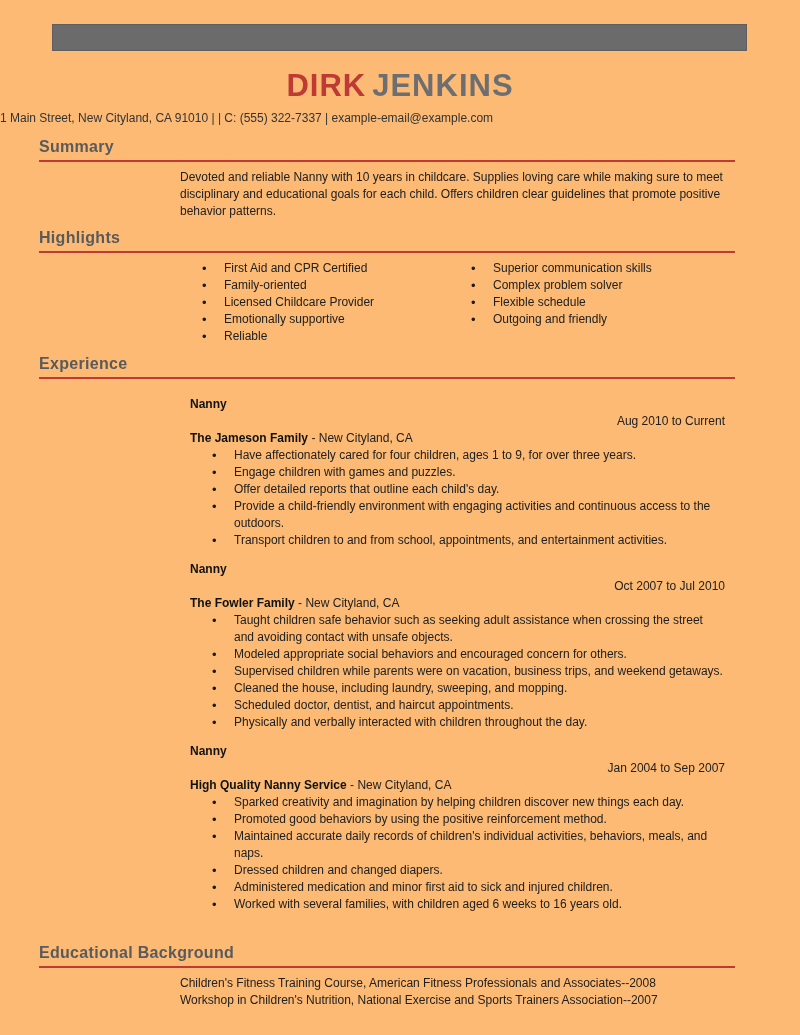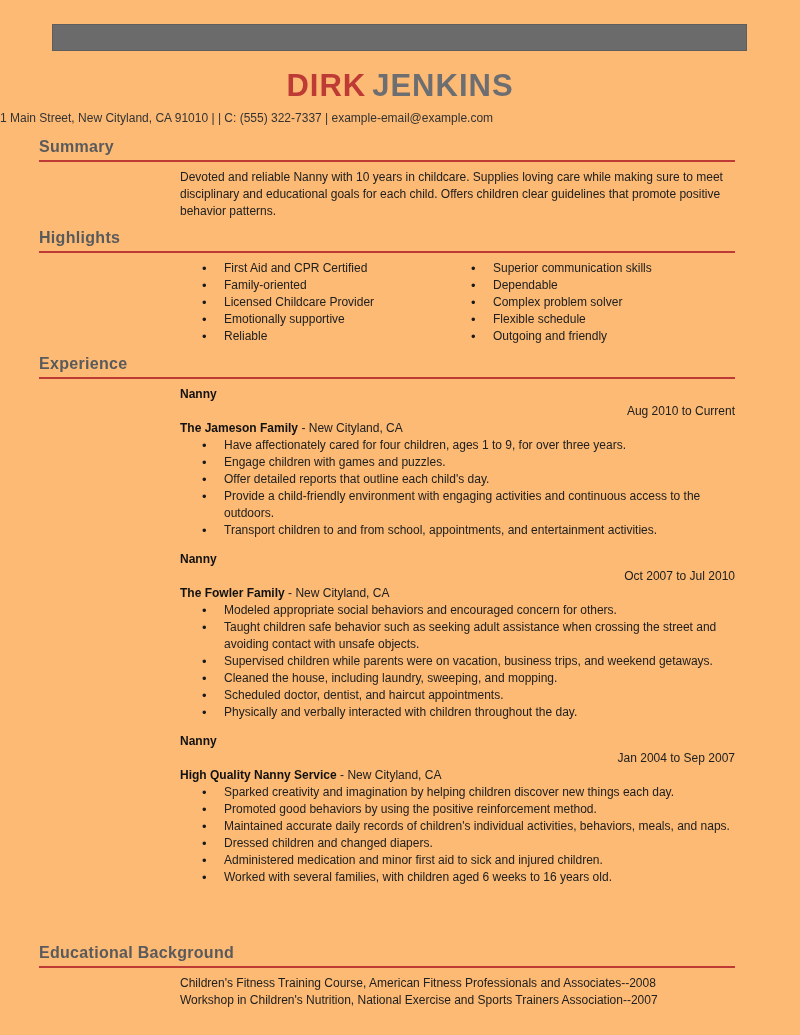--- a/index.html
+++ b/index.html
@@ -56,21 +56,21 @@
   .hl-columns{display:flex;gap:34px;}
   .hl-col{list-style:none;margin:0;padding:0;}
   .hl-col.left{width:235px;}
   .hl-col.right{flex:1;}
   .bullet-li{position:relative;padding-left:44px;line-height:17px;}
   .bullet-li::before{
     content:"\2022";position:absolute;left:22px;top:0;
     font-size:13px;line-height:17px;color:#1a1a1a;
   }
 
-  .job{margin:0;}
+  .job{margin:10px;}
   .job + .job{margin-top:12px;}
   .job-title{font-weight:700;color:#111111;line-height:17px;}
   .job-date{text-align:right;line-height:17px;}
   .job-employer-line{line-height:17px;}
   .job-employer{font-weight:700;color:#111111;}
   .job-bullets{list-style:none;margin:0;padding:0;}
 
   .edu-item{line-height:17px;}
 </style>
 </head>
@@ -99,21 +99,20 @@
       <div class="hl-columns">
         <ul class="hl-col left">
           <li class="bullet-li">First Aid and CPR Certified</li>
           <li class="bullet-li">Family-oriented</li>
           <li class="bullet-li">Licensed Childcare Provider</li>
           <li class="bullet-li">Emotionally supportive</li>
           <li class="bullet-li">Reliable</li>
         </ul>
         <ul class="hl-col right">
           <li class="bullet-li">Superior communication skills</li>
-          <li class="bullet-li">Dependable</li>
           <li class="bullet-li">Complex problem solver</li>
           <li class="bullet-li">Flexible schedule</li>
           <li class="bullet-li">Outgoing and friendly</li>
         </ul>
       </div>
     </div>
   </div>
 
   <div class="section" id="section-experience">
     <div class="section-title">Experience</div>
@@ -136,22 +135,22 @@
       </div>
 
       <div class="job">
         <div class="job-title">Nanny</div>
         <div class="job-date">Oct 2007 to Jul 2010</div>
         <div class="job-employer-line">
           <span class="job-employer">The Fowler Family</span>
           <span class="job-location">- New Cityland, CA</span>
         </div>
         <ul class="job-bullets">
+          <li class="bullet-li">Taught children safe behavior such as seeking adult assistance when crossing the street and avoiding contact with unsafe objects.</li>
           <li class="bullet-li">Modeled appropriate social behaviors and encouraged concern for others.</li>
-          <li class="bullet-li">Taught children safe behavior such as seeking adult assistance when crossing the street and avoiding contact with unsafe objects.</li>
           <li class="bullet-li">Supervised children while parents were on vacation, business trips, and weekend getaways.</li>
           <li class="bullet-li">Cleaned the house, including laundry, sweeping, and mopping.</li>
           <li class="bullet-li">Scheduled doctor, dentist, and haircut appointments.</li>
           <li class="bullet-li">Physically and verbally interacted with children throughout the day.</li>
         </ul>
       </div>
 
       <div class="job">
         <div class="job-title">Nanny</div>
         <div class="job-date">Jan 2004 to Sep 2007</div>

